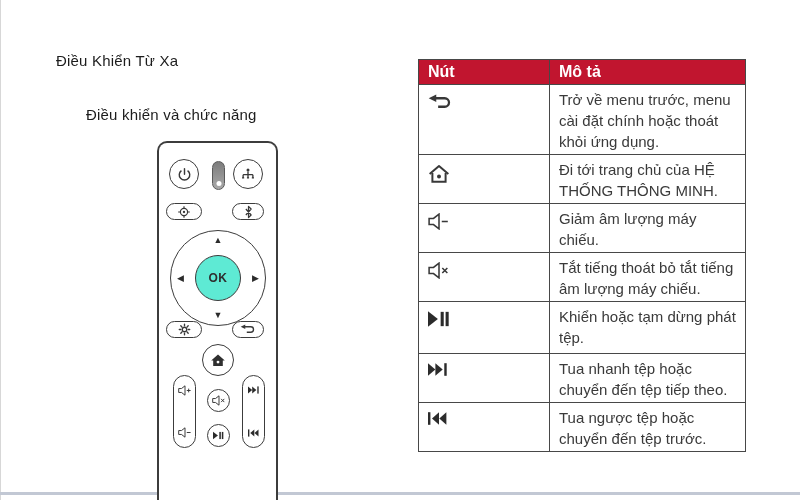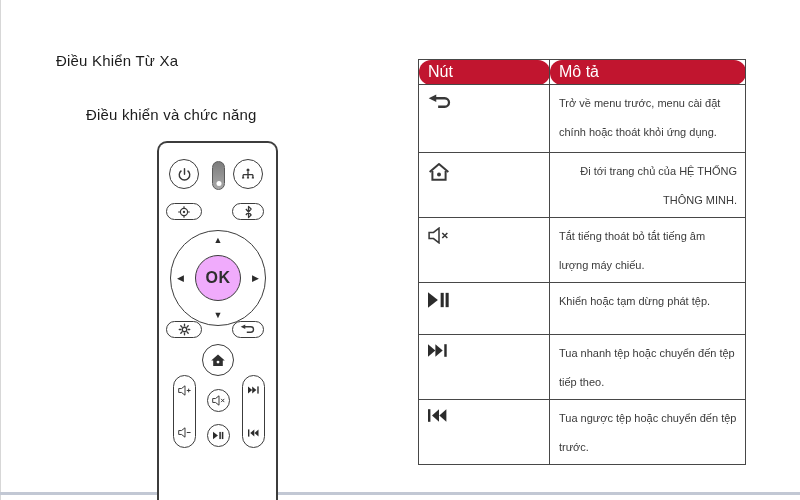--- a/index.html
+++ b/index.html
@@ -32,46 +32,46 @@
     width:5px;height:5px;border-radius:50%;background:#fff;}
   .btn-power{left:10px;top:16px;width:30px;height:30px;}
   .btn-source{left:74px;top:16px;width:30px;height:30px;}
   .btn-focus{left:7px;top:60px;width:36px;height:17px;}
   .btn-bt{left:73px;top:60px;width:32px;height:17px;}
   .dpad{left:11px;top:87px;width:96px;height:96px;border-radius:50%;}
   .dpad .okbtn{
     position:absolute;left:50%;top:50%;transform:translate(-50%,-50%);
     width:44px;height:44px;border:1.6px solid #3c3c3c;border-radius:50%;
     display:flex;align-items:center;justify-content:center;
-    font-size:16px;font-weight:700;color:#2e2e2e;letter-spacing:.5px;background:#f0abfc;}
+    font-size:12px;font-weight:700;color:#2e2e2e;letter-spacing:.5px;background:#5eead4;}
   .dpad .arrow{position:absolute;font-size:9px;color:#2b2b2b;line-height:1;}
   .dpad .up{left:50%;top:5px;transform:translateX(-50%);}
   .dpad .down{left:50%;bottom:5px;transform:translateX(-50%);}
   .dpad .left{left:6px;top:50%;transform:translateY(-50%);}
   .dpad .right{right:6px;top:50%;transform:translateY(-50%);}
   .btn-gear{left:7px;top:178px;width:36px;height:17px;}
   .btn-back{left:73px;top:178px;width:32px;height:17px;}
   .btn-home{left:43px;top:201px;width:32px;height:32px;}
   .pill-vol{left:14px;top:232px;width:23px;height:73px;flex-direction:column;justify-content:space-between;padding:9px 0;}
   .pill-seek{left:83px;top:232px;width:23px;height:73px;flex-direction:column;justify-content:space-between;padding:10px 0;}
   .btn-mute{left:48px;top:246px;width:23px;height:23px;}
   .btn-play{left:48px;top:281px;width:23px;height:23px;}
 
   
   .tablewrap{position:absolute;left:418px;top:59px;}
   table{border-collapse:collapse;table-layout:fixed;width:327px;}
   col.c1{width:131px;} col.c2{width:196px;}
   th,td{border:1.5px solid var(--table-border,#474747);box-sizing:border-box;}
   thead th{
     background:var(--header-bg,#C1152F);color:var(--header-fg,#ffffff);
-    font-size:16px;font-weight:400;text-align:left;padding:2px 9px;height:25px;border-radius:12px;
+    font-size:16px;font-weight:700;text-align:left;padding:2px 9px;height:25px;
   }
-  td{vertical-align:top;padding:4px 8px 2px 9px;font-size:11px;line-height:29px;color:var(--body-text,#3a3a3a);}
+  td{vertical-align:top;padding:4px 8px 2px 9px;font-size:15px;line-height:21px;color:var(--body-text,#3a3a3a);}
   td.icon-cell{padding-top:9px;}
-  tr.r1{height:68px;} tr.r2{height:46px;text-align:right;} tr.r3{height:49px;} tr.r4{height:49px;}
+  tr.r1{height:68px;} tr.r2{height:46px;} tr.r3{height:49px;} tr.r4{height:49px;}
   tr.r5{height:47px;} tr.r6{height:52px;} tr.r7{height:43px;margin-left:20px;} tr.r8{height:48px;padding-left:9px;}
   svg{display:block;}
   .tic{stroke:#383838;fill:none;}
 </style>
 </head>
 <body>
 
 <div class="left-rule"></div>
 <div class="bottom-rule"></div>
 
@@ -236,20 +236,31 @@
           <span>
             <svg width="22" height="20" viewBox="0 0 20 18">
                 <path class="tic" stroke-width="1.8" stroke-linejoin="round" d="M1.5 9 L10 1.7 L18.5 9"></path>
                 <path class="tic" stroke-width="1.8" d="M4 8 V16 H16 V8"></path>
                 <circle cx="10" cy="11.2" r="1.8" fill="#383838"></circle>
               </svg>
           </span>
         </td>
         <td>Đi tới trang chủ của HỆ THỐNG THÔNG MINH.</td>
       </tr>
+      <tr class="r4">
+        <td class="icon-cell">
+          <span>
+            <svg width="22" height="17" viewBox="0 0 20 15">
+                <path class="tic" stroke-width="1.4" d="M1 4.7 H5 L10 .8 V14.2 L5 10.3 H1 Z"></path>
+                <path class="tic" stroke-width="1.4" d="M12.5 7.5 H18"></path>
+              </svg>
+          </span>
+        </td>
+        <td>Giảm âm lượng máy chiếu.</td>
+      </tr>
       <tr class="r5">
         <td class="icon-cell">
           <span>
             <svg width="22" height="17" viewBox="0 0 20 15">
                 <path class="tic" stroke-width="1.4" d="M1 4.7 H5 L10 .8 V14.2 L5 10.3 H1 Z"></path>
                 <path class="tic" stroke-width="1.4" d="M13 5.2 L17.6 9.8 M17.6 5.2 L13 9.8"></path>
               </svg>
           </span>
         </td>
         <td>Tắt tiếng thoát bỏ tắt tiếng âm lượng máy chiếu.</td>

